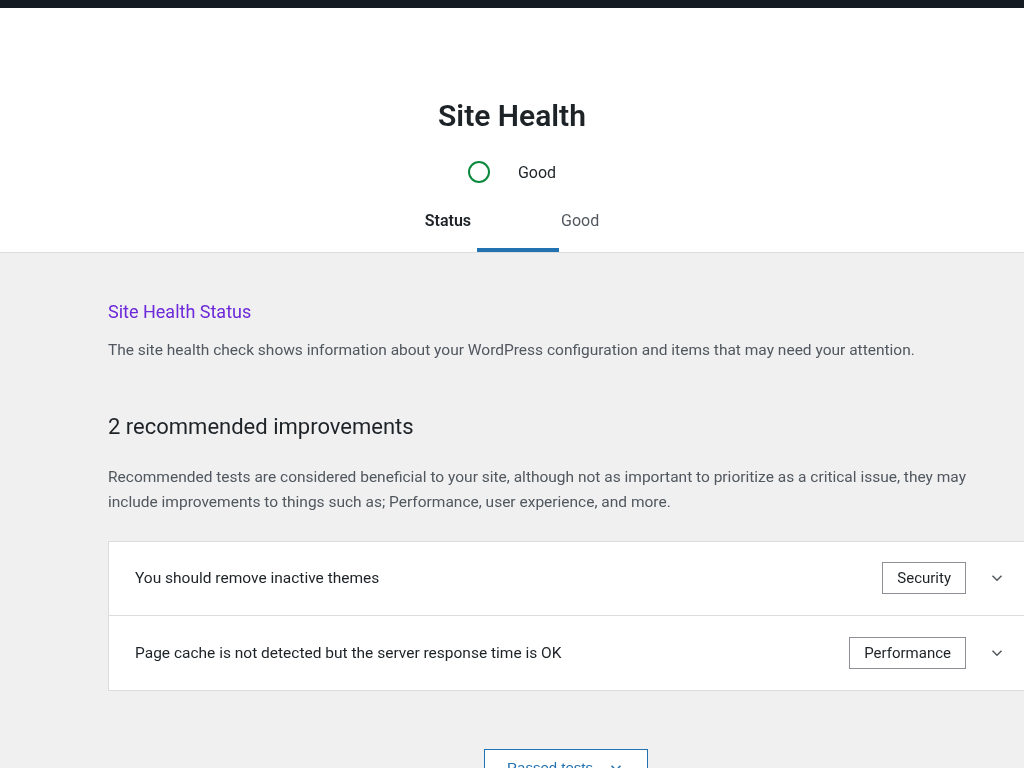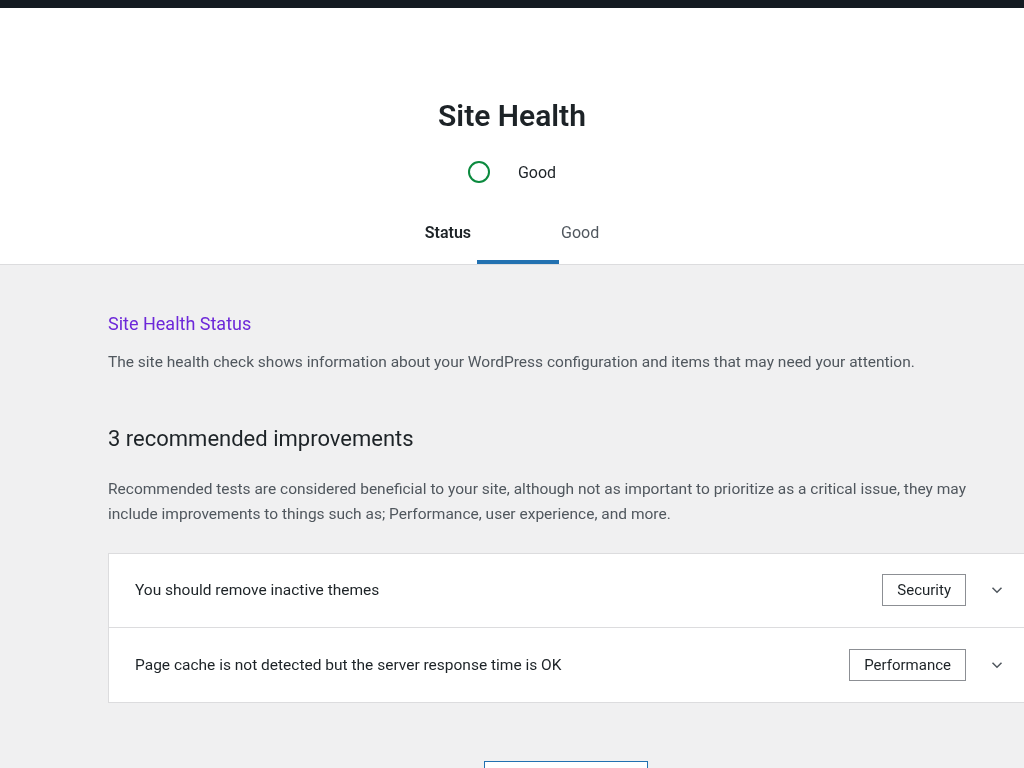--- a/index.html
+++ b/index.html
@@ -3,21 +3,21 @@
 <meta charset="utf-8">
 <style>
 * { margin:0; padding:0; box-sizing:border-box; }
 html,body { width:1024px; height:768px; font-family:-apple-system,BlinkMacSystemFont,"Segoe UI",Roboto,Helvetica,Arial,sans-serif; color:#1d2327; background:#fff; overflow:hidden; }
 .topbar { height:8px; background:#141b22; width:100%; }
 .header-area { background:#fff; text-align:center; padding-top:90px; }
 .page-title { font-size:30px; font-weight:600; color:#1d2327; }
 .status-row { display:flex; justify-content:center; align-items:center; gap:28px; margin-top:28px; }
 .status-circle { width:22px; height:22px; border:2px solid #0b8a3e; border-radius:50%; }
 .status-label { font-size:16px; color:#1d2327; }
-.tab-row { display:flex; justify-content:center; gap:78px; margin-top:40px; }
+.tab-row { display:flex; justify-content:center; gap:78px; margin-top:28px; }
 .tab { font-size:16px; color:#50575e; padding:0 6px 18px 6px; cursor:pointer; }
 .tab.active { color:#1d2327; font-weight:600; position:relative; }
 .underline-row { position:relative; height:4px; width:100%; }
 .tab-underline { position:absolute; left:477px; width:82px; height:4px; background:#2271b1; }
 .body-area { background:#f0f0f1; border-top:1px solid #dcdcde; padding:48px 0 20px 0; min-height:520px; }
 .inner { padding:0 0 0 108px; padding-right:0; }
 .section-title { font-size:18px; font-weight:400; color:#6d28d9; }
 .section-desc { font-size:15.5px; color:#50575e; margin-top:16px; line-height:1.55; max-width:900px; }
 .sub-title { font-size:22px; font-weight:400; color:#1d2327; margin-top:52px; }
 .sub-desc { font-size:15.5px; color:#50575e; margin-top:26px; line-height:1.6; max-width:900px; }
@@ -52,21 +52,21 @@
     <div class="tab-underline"></div>
   </div>
 </div>
 
 <div class="body-area">
   <div class="inner">
 
     <h2 class="section-title">Site Health Status</h2>
     <p class="section-desc">The site health check shows information about your WordPress configuration and items that may need your attention.</p>
 
-    <h3 class="sub-title">3 recommended improvements</h3>
+    <h3 class="sub-title">2 recommended improvements</h3>
     <p class="sub-desc">Recommended tests are considered beneficial to your site, although not as important to prioritize as a critical issue, they may include improvements to things such as; Performance, user experience, and more.</p>
 
     <div class="accordion-list">
 
       <div class="accordion-item">
         <span class="item-title">You should remove inactive themes</span>
         <div class="item-right">
           <span class="badge">Security</span>
           <span class="chevron">
             <svg viewBox="0 0 24 24">

